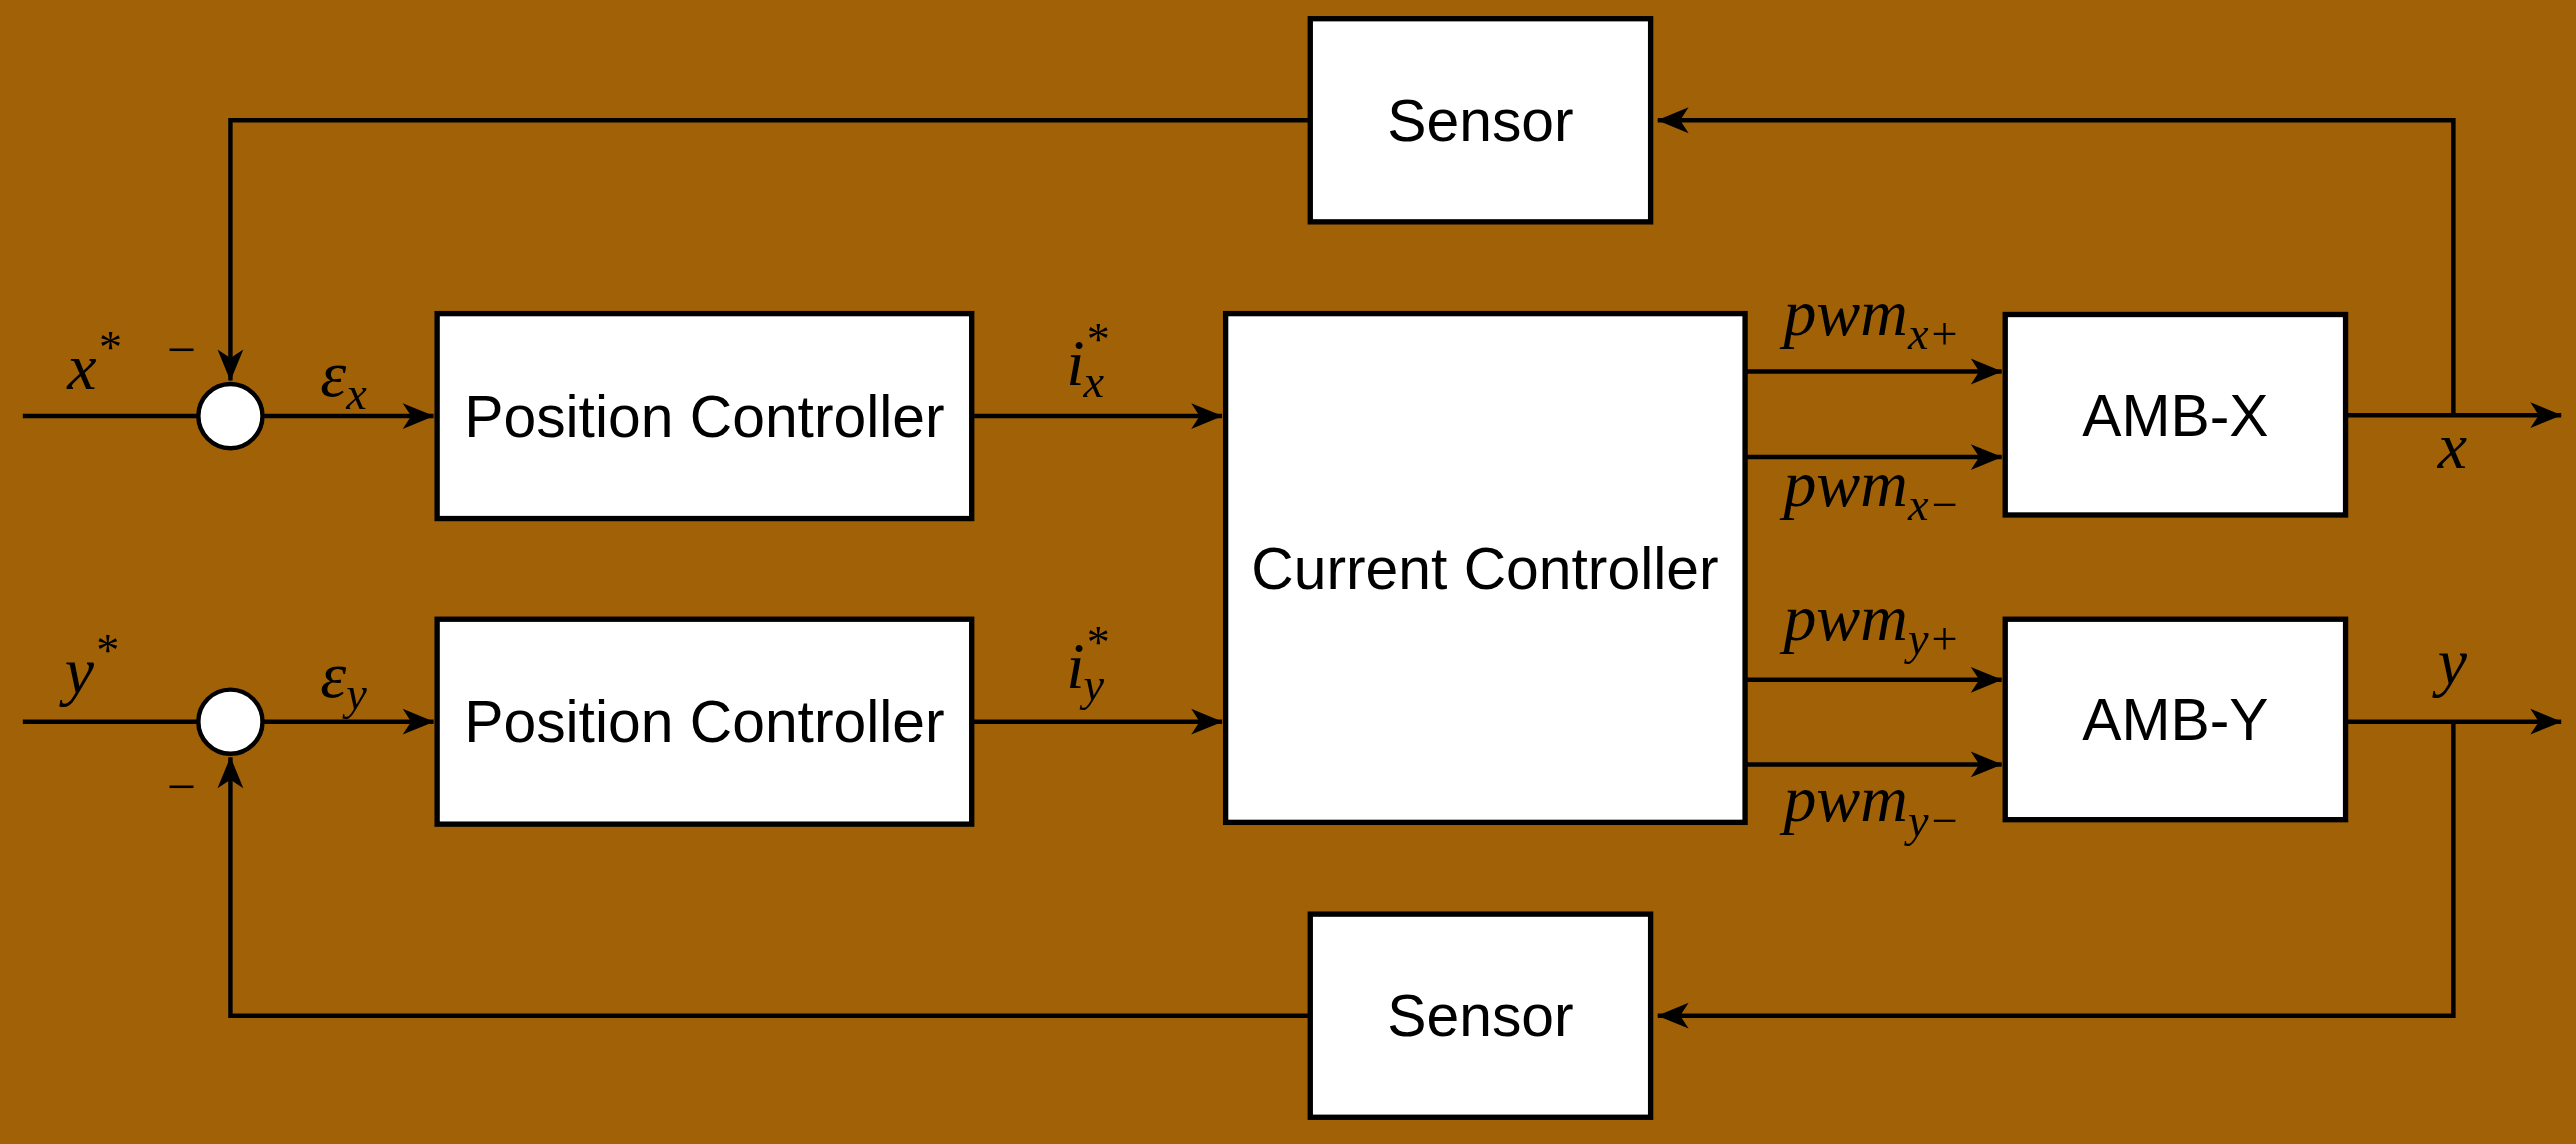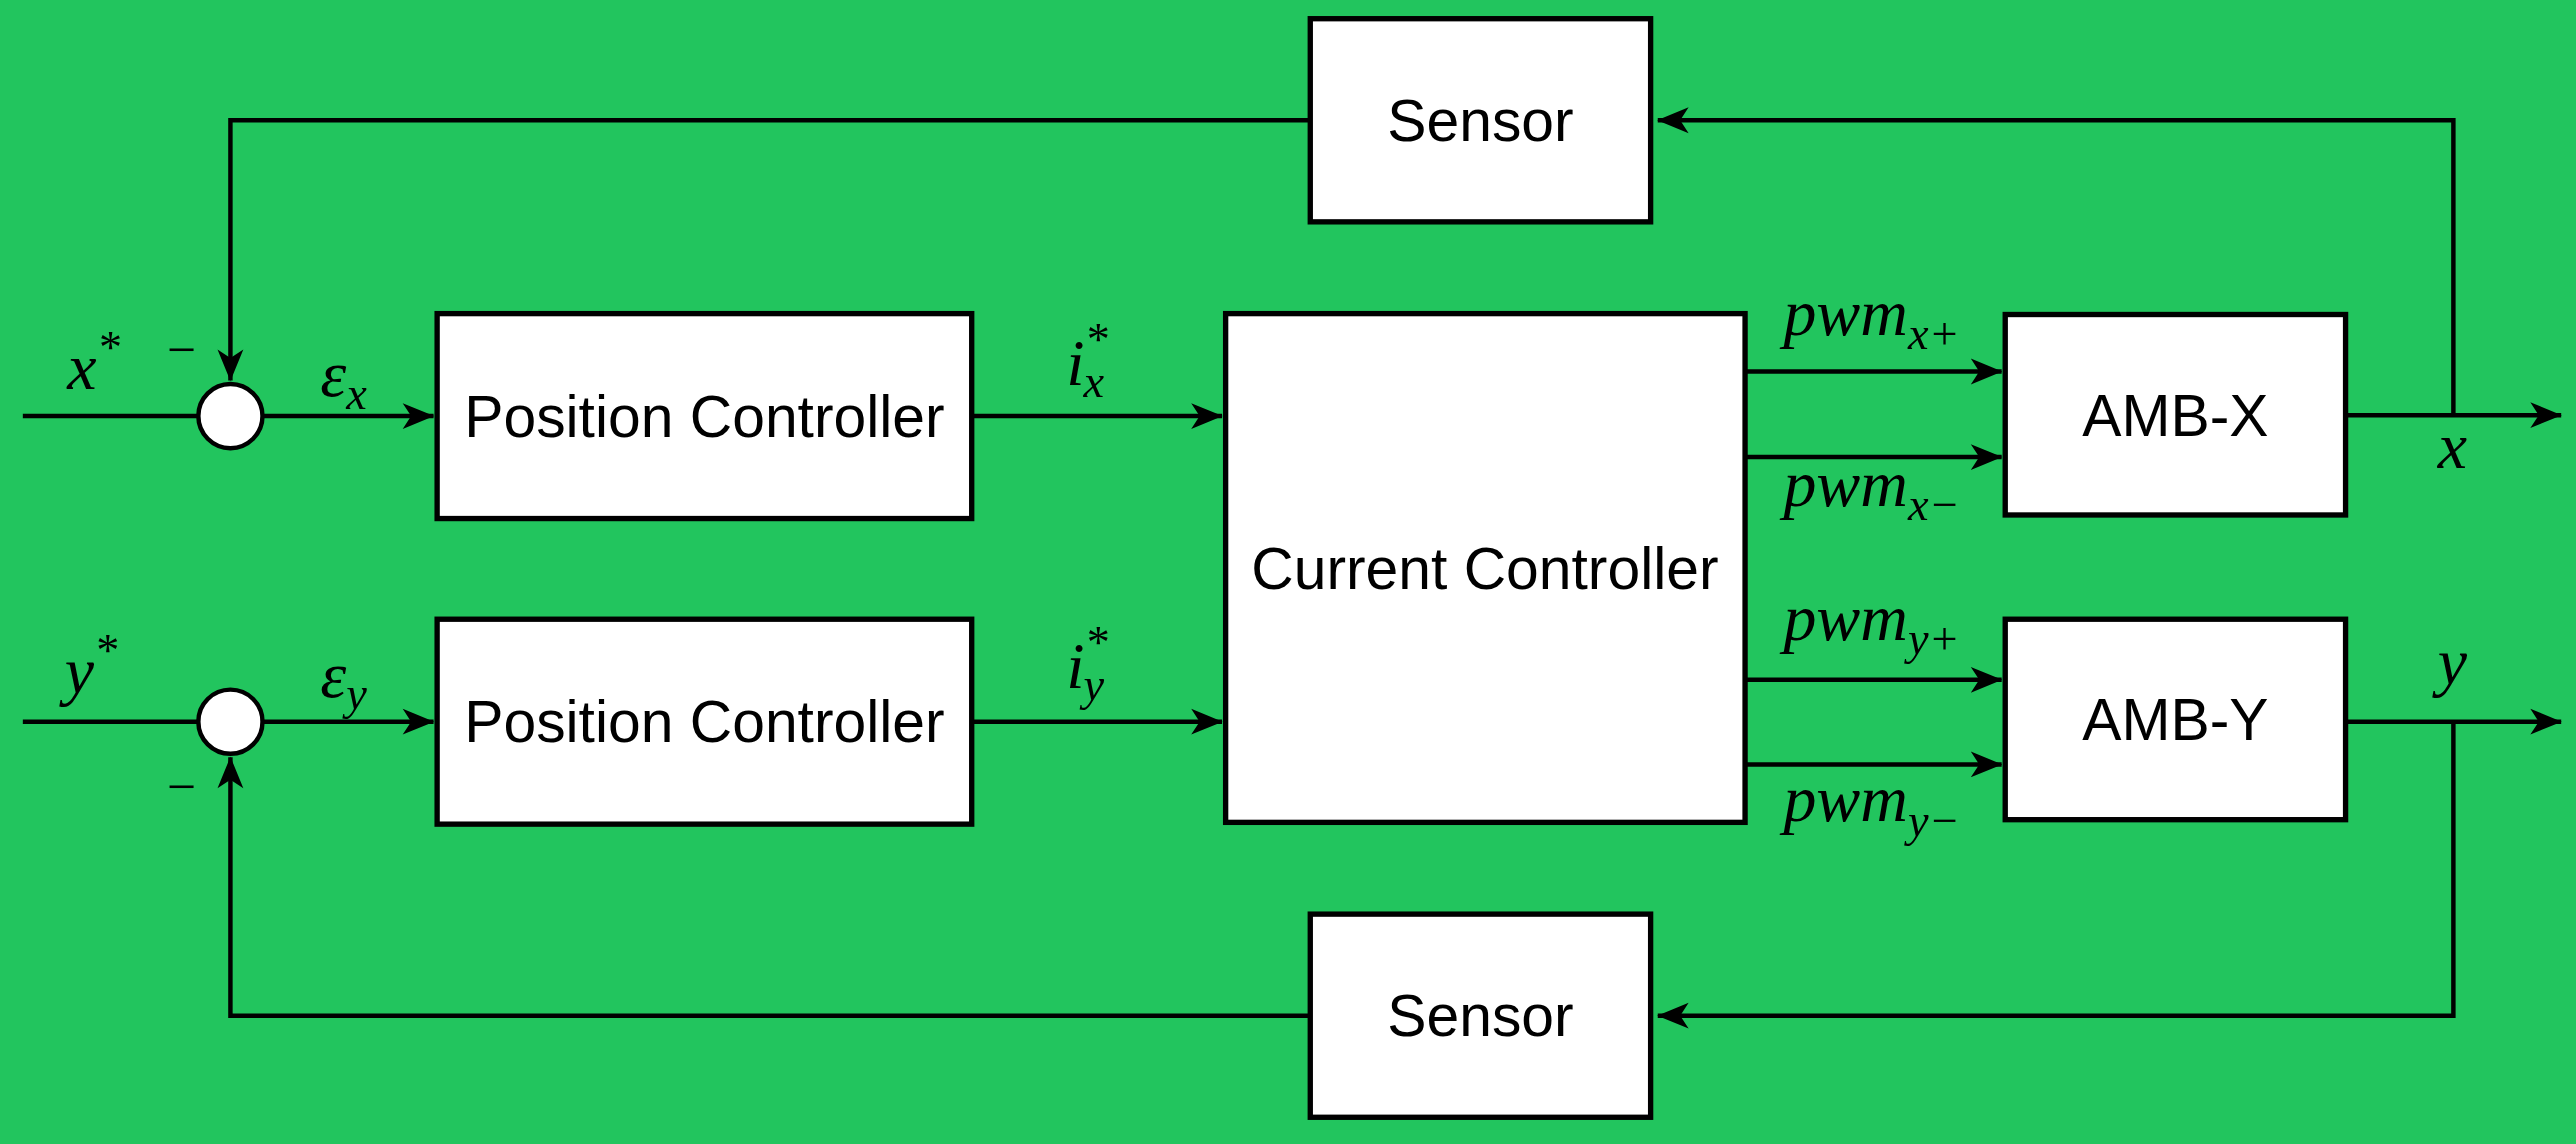--- a/index.html
+++ b/index.html
@@ -1,16 +1,16 @@
 <!DOCTYPE html>
 <html style="font-size:14.3px"><head>
 <meta charset="utf-8">
 <style>
   html, body { margin: 0; padding: 0; background: #ffffff; }
-  .stage { width: 2576px; height: 1144px; background: #22c55e; }
+  .stage { width: 2576px; height: 1144px; background: #a16207; }
   svg { display: block; }
   .box { fill: #ffffff; stroke: #000000; stroke-width: 6; }
   .wire { stroke: #000000; stroke-width: 5; fill: none; }
   .junction { fill: #ffffff; stroke: #000000; stroke-width: 5; }
   text { fill: #000000; }
   .blk {
     font-family: "Liberation Sans", "DejaVu Sans", sans-serif;
     font-size: 66px;
   }
   .math {

